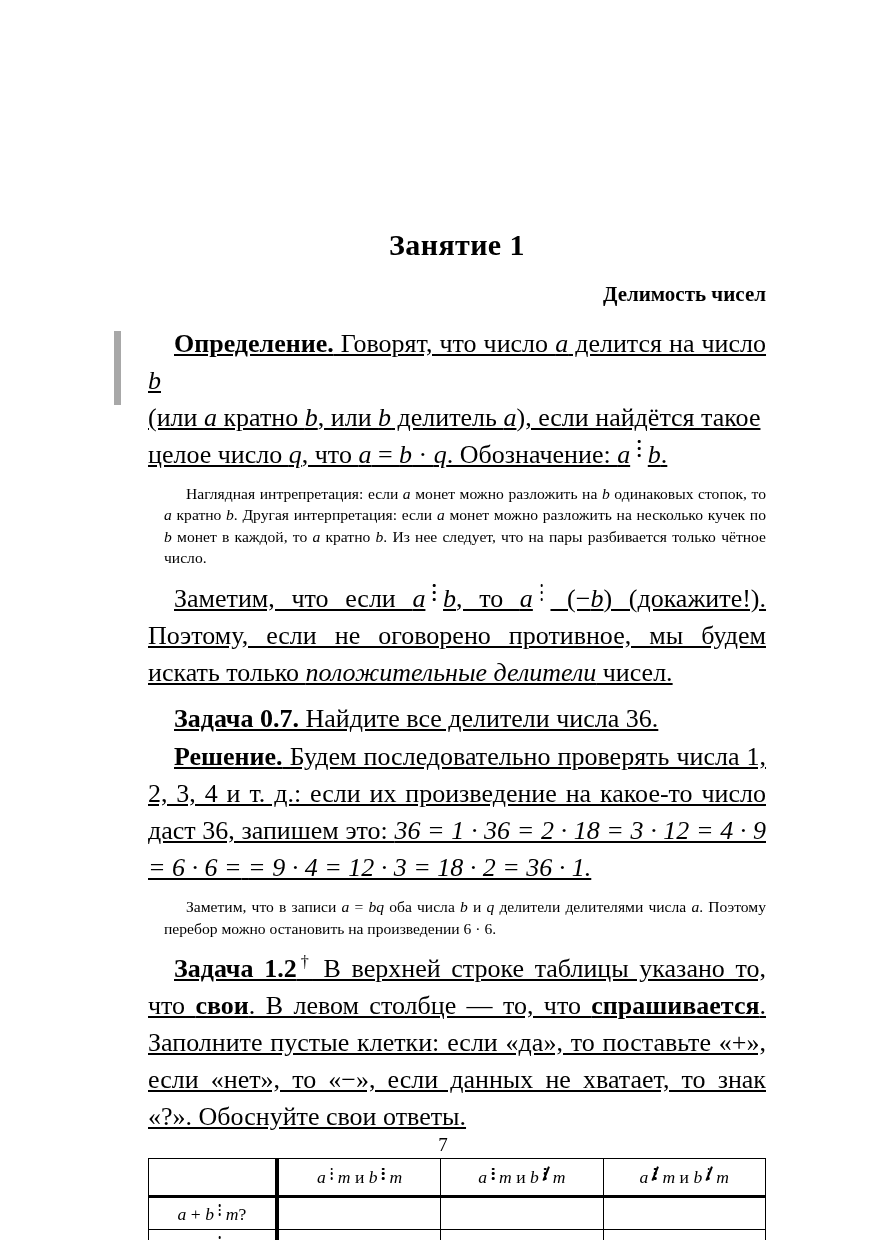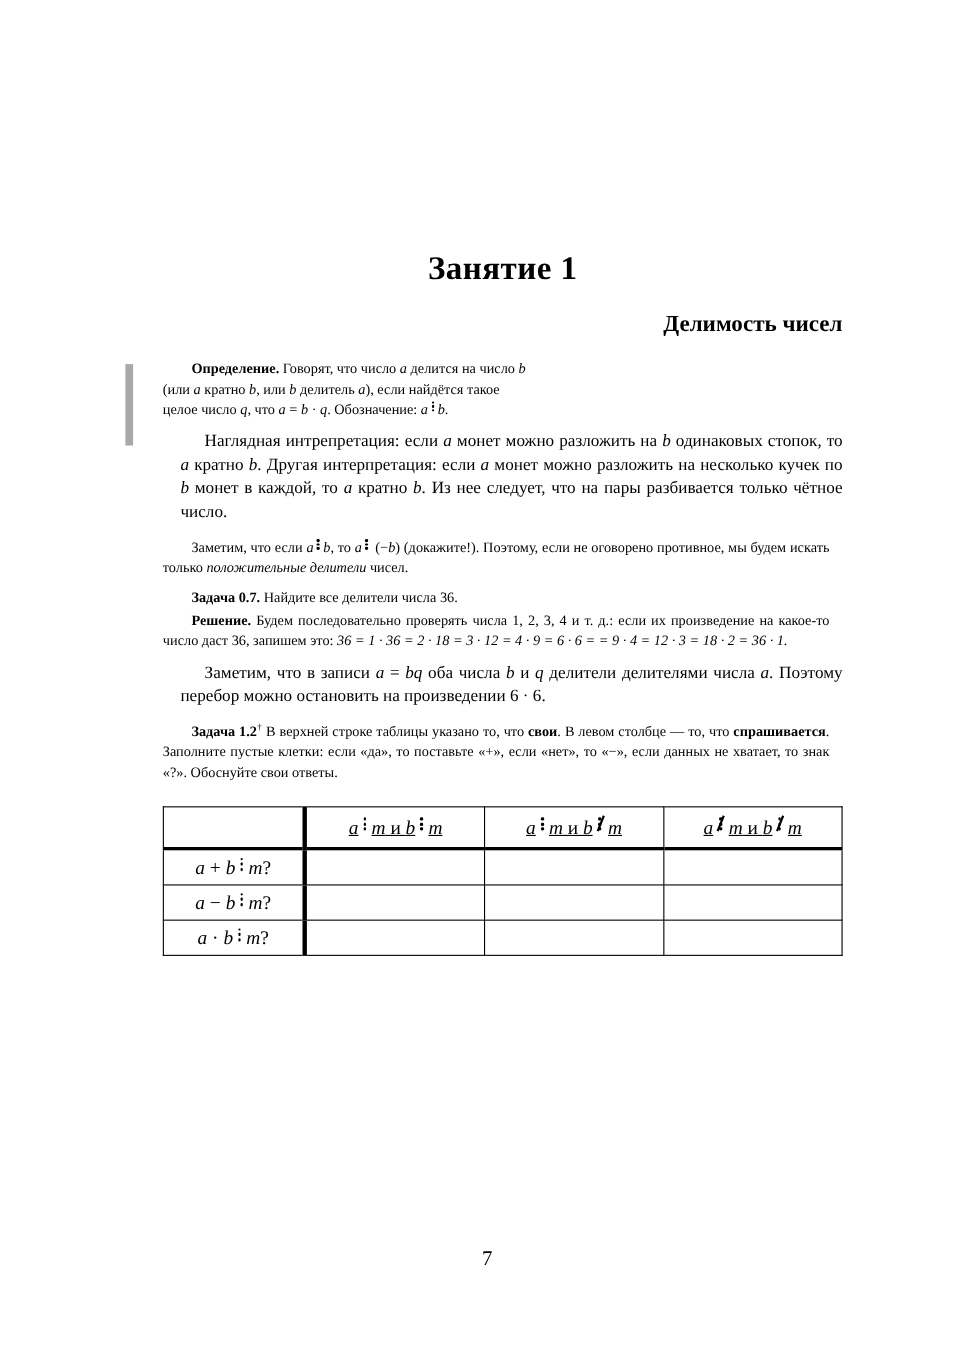--- a/index.html
+++ b/index.html
@@ -45,27 +45,28 @@
   .section-title {
     font-size: 21px;
     font-weight: bold;
     text-align: right;
     margin: 0 0 20px 0;
     line-height: 1.1;
   }
 
   
   p.body {
-    font-size: 13px;
+    font-size: 26px;
     line-height: 1.42;
     text-align: justify;
     text-justify: inter-word;
-    margin: 0 12px 9px 0;
+    margin: 0 0 9px 0;
     text-indent: 26px;
     hyphens: manual;
+    text-decoration: underline;
   }
   p.body.tight { margin-bottom: 2px; }
 
   
   p.small {
     font-size: 15.6px;
     line-height: 1.38;
     text-align: justify;
     margin: 7px 0 12px 16px;
     text-indent: 22px;
@@ -175,21 +176,21 @@
     border-right-width: 4px;
   }
   table.grid td.corner {
     width: 120px;
     border-right-width: 4px;
   }
   table.grid td.colhead {
     width: 156px;
     height: 36px;
   }
-  table.grid tr.header-row td { border-bottom-width: 3.4px; text-decoration: underline; }
+  table.grid tr.header-row td { border-bottom-width: 3.4px; }
   table.grid td.blank { width: 156px; }
 
   
   .folio {
     position: absolute;
     left: 0;
     top: 1134px;
     width: 886px;
     text-align: center;
     font-size: 19px;

